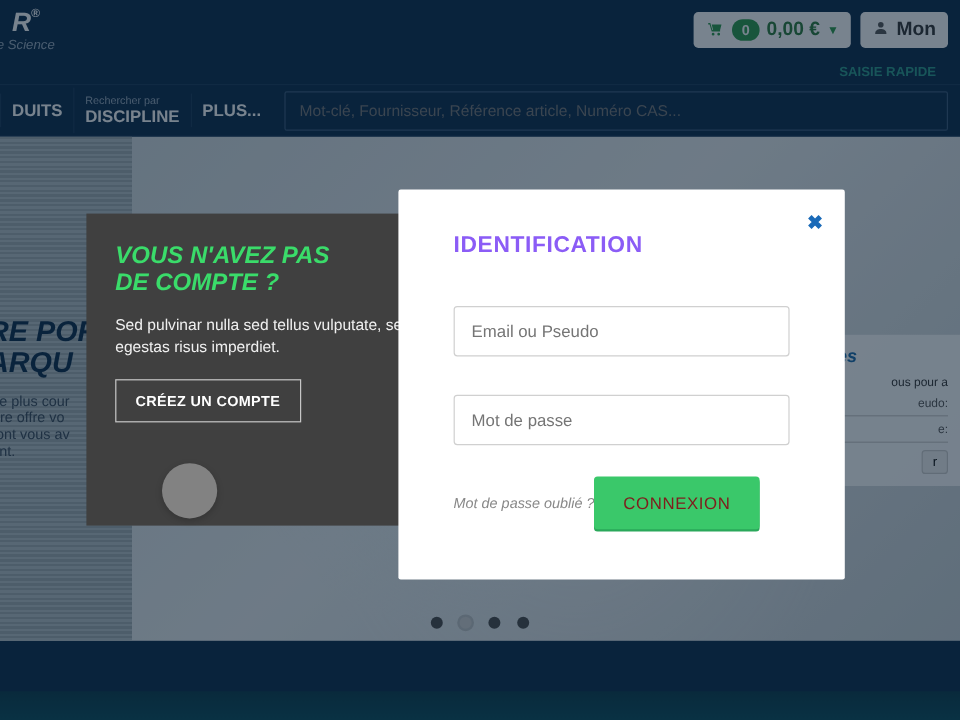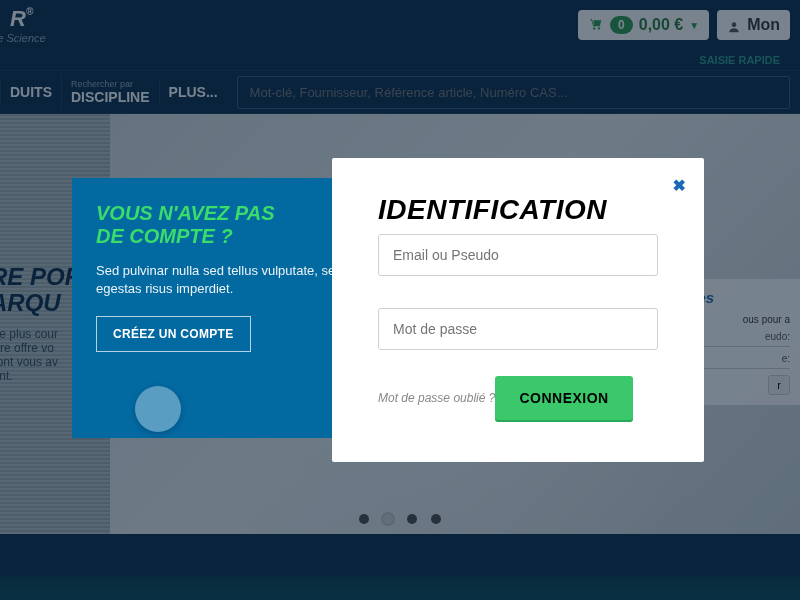--- a/index.html
+++ b/index.html
@@ -7,21 +7,21 @@
 
 
 .header{height:50px;background:#0a2a4a;display:flex;align-items:center;justify-content:space-between;padding:0 10px}
 .logo{color:#fff;font-weight:bold;font-style:italic;font-size:22px}
 .logo sup{font-size:10px;vertical-align:top}
 .tagline{color:#9ab;font-size:11px;font-style:italic;margin-left:-50px}
 .header-right{display:flex;align-items:center;gap:8px}
 .cart-btn{background:#fff;border-radius:4px;padding:6px 10px;display:flex;align-items:center;gap:6px;font-weight:bold;color:#2a7a3a}
 .cart-badge{background:#2a9a4a;color:#fff;border-radius:10px;padding:2px 8px;font-size:12px}
 .cart-chevron{color:#2a9a4a;font-size:10px}
-.user-btn{background:#fff;border-radius:4px;padding:6px 10px;display:flex;align-items:flex-end;gap:6px;font-weight:bold;color:#333}
+.user-btn{background:#fff;border-radius:4px;padding:6px 10px;display:flex;align-items:flex-start;gap:6px;font-weight:bold;color:#333}
 .quick-entry{color:#2a9a8a;font-size:11px;font-weight:bold;text-align:right;padding:4px 20px}
 
 
 .nav{display:flex;align-items:center;background:#0a2a4a;border-top:1px solid #1a3a5a;border-bottom:1px solid #1a3a5a;height:44px}
 .nav-item{color:#fff;padding:6px 9px;border-left:1px solid #1a3a5a}
 .nav-item-small{font-size:9px;color:#9ab}
 .nav-item-big{font-size:14px;font-weight:bold}
 .search-bar{flex:1;margin:0 10px}
 .search-input{width:100%;background:transparent;border:1px solid #3a5a7a;color:#9ab;padding:8px 12px;font-size:13px;border-radius:2px}
 
@@ -47,37 +47,37 @@
 
 
 .dots{position:absolute;bottom:10px;left:50%;transform:translateX(-50%);display:flex;gap:14px}
 .dot{width:10px;height:10px;border-radius:50%;background:#4a4a4a}
 .dot.active{background:#d0d0d0;box-shadow:0 0 0 2px rgba(0,0,0,.15)}
 
 
 .overlay{position:absolute;inset:0;background:rgba(10,30,50,.55);z-index:5}
 
 
-.left-panel{position:absolute;left:72px;top:178px;width:300px;height:260px;background:#0369a1;z-index:6;padding:24px;color:#fff}
+.left-panel{position:absolute;left:72px;top:178px;width:300px;height:260px;background:#404040;z-index:6;padding:24px;color:#fff}
 .left-panel h2{color:#3adc6a;font-size:20px;font-style:italic;line-height:1.15;margin-bottom:14px}
 .left-panel p{font-size:13px;line-height:1.4;opacity:.92}
 .create-btn{margin-top:18px;border:1px solid rgba(255,255,255,.7);background:transparent;color:#fff;padding:10px 16px;font-size:12px;font-weight:bold;letter-spacing:.3px}
 
 
 .bubble{position:absolute;left:135px;top:386px;width:46px;height:46px;border-radius:50%;background:rgba(255,255,255,.35);z-index:7;box-shadow:0 2px 6px rgba(0,0,0,.2)}
 
 
 .modal{position:absolute;left:332px;top:158px;width:372px;background:#fff;z-index:8;padding:36px 46px 42px;border-radius:2px}
-.modal h2{color:#000000;font-size:28px;font-style:italic;font-weight:bold;letter-spacing:.5px}
+.modal h2{color:#8b5cf6;font-size:19px;font-weight:bold;letter-spacing:.5px}
 .modal-close{position:absolute;right:18px;top:18px;color:#1a6ab8;font-size:16px;font-weight:bold;cursor:pointer;background:none;border:none}
 .modal-input{width:100%;border:1px solid #d0d0d0;padding:12px 14px;font-size:14px;color:#888;margin-top:32px;border-radius:3px}
-.modal-input:first-of-type{margin-top:8px}
+.modal-input:first-of-type{margin-top:39px}
 .modal-footer{display:flex;justify-content:flex-start;align-items:center;margin-top:26px}
 .forgot{font-size:12px;font-style:italic;color:#888}
-.connect-btn{background:#3ac86a;color:#000000;border:none;padding:14px 24px;font-size:14px;font-weight:bold;border-radius:3px;letter-spacing:.5px;box-shadow:0 2px 0 #2aa85a}
+.connect-btn{background:#3ac86a;color:#7f1d1d;border:none;padding:14px 24px;font-size:14px;font-weight:normal;border-radius:3px;letter-spacing:.5px;box-shadow:0 2px 0 #2aa85a}
 
 
 .footer-strip{position:absolute;bottom:0;left:0;right:0;height:24px;background:linear-gradient(180deg,#0a3a4a,#0a4a5a)}
 
 .icon-cart{display:inline-block;width:16px;height:14px}
 .icon-user{display:inline-block;width:14px;height:14px}
 </style>
 </head>
 <body>
 

